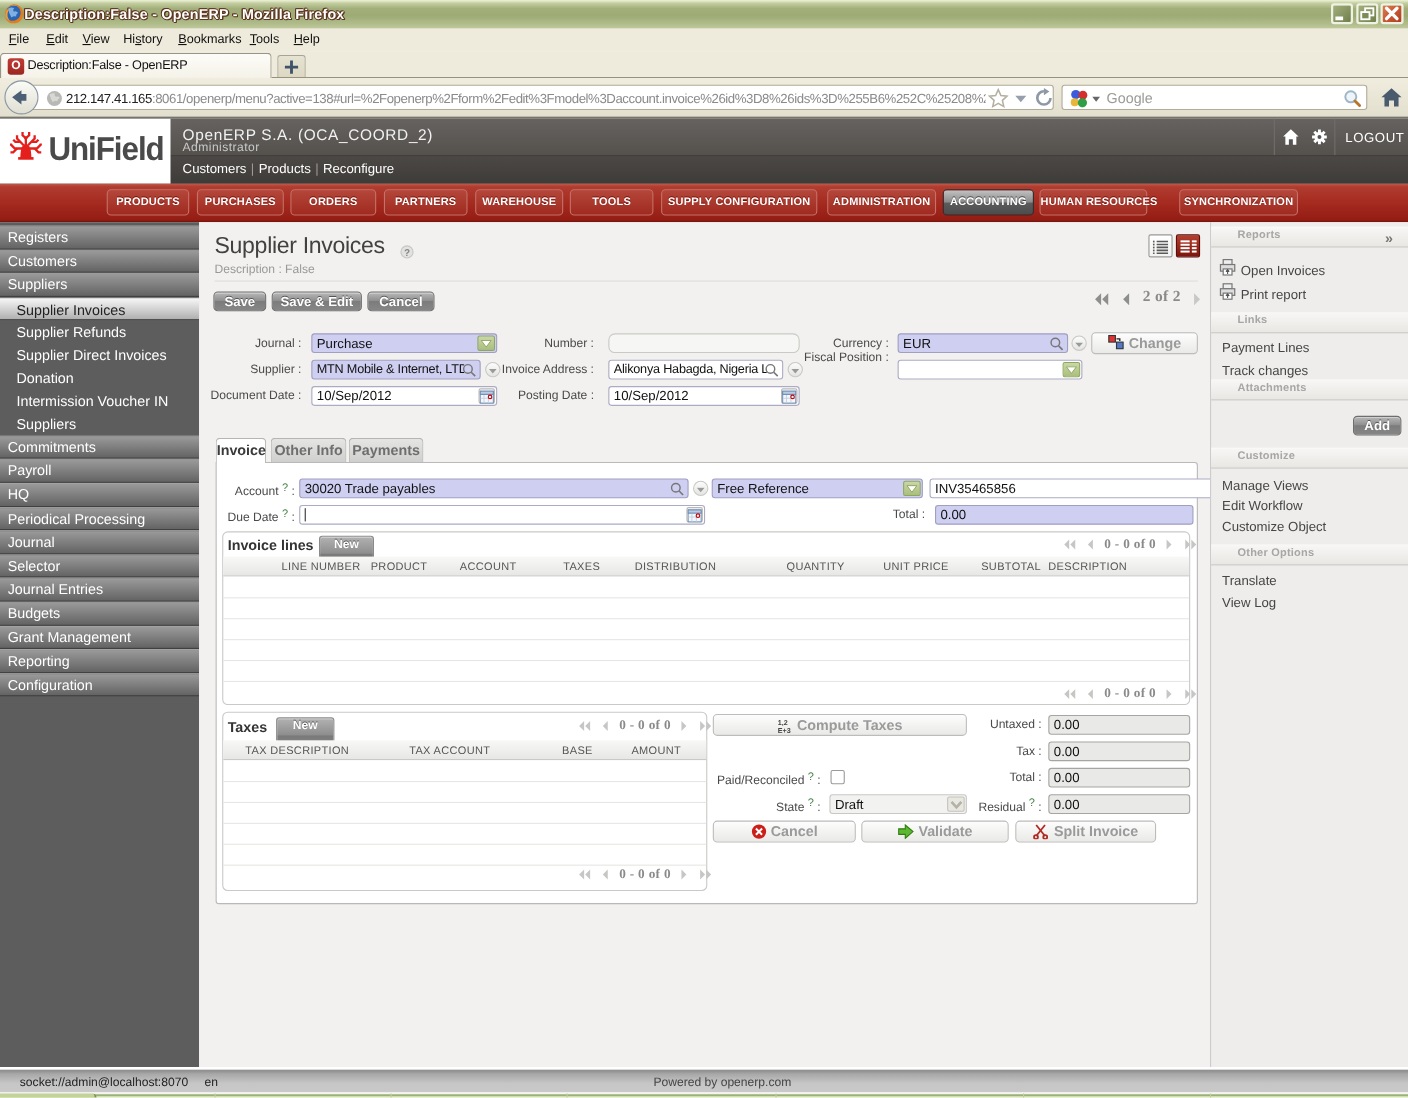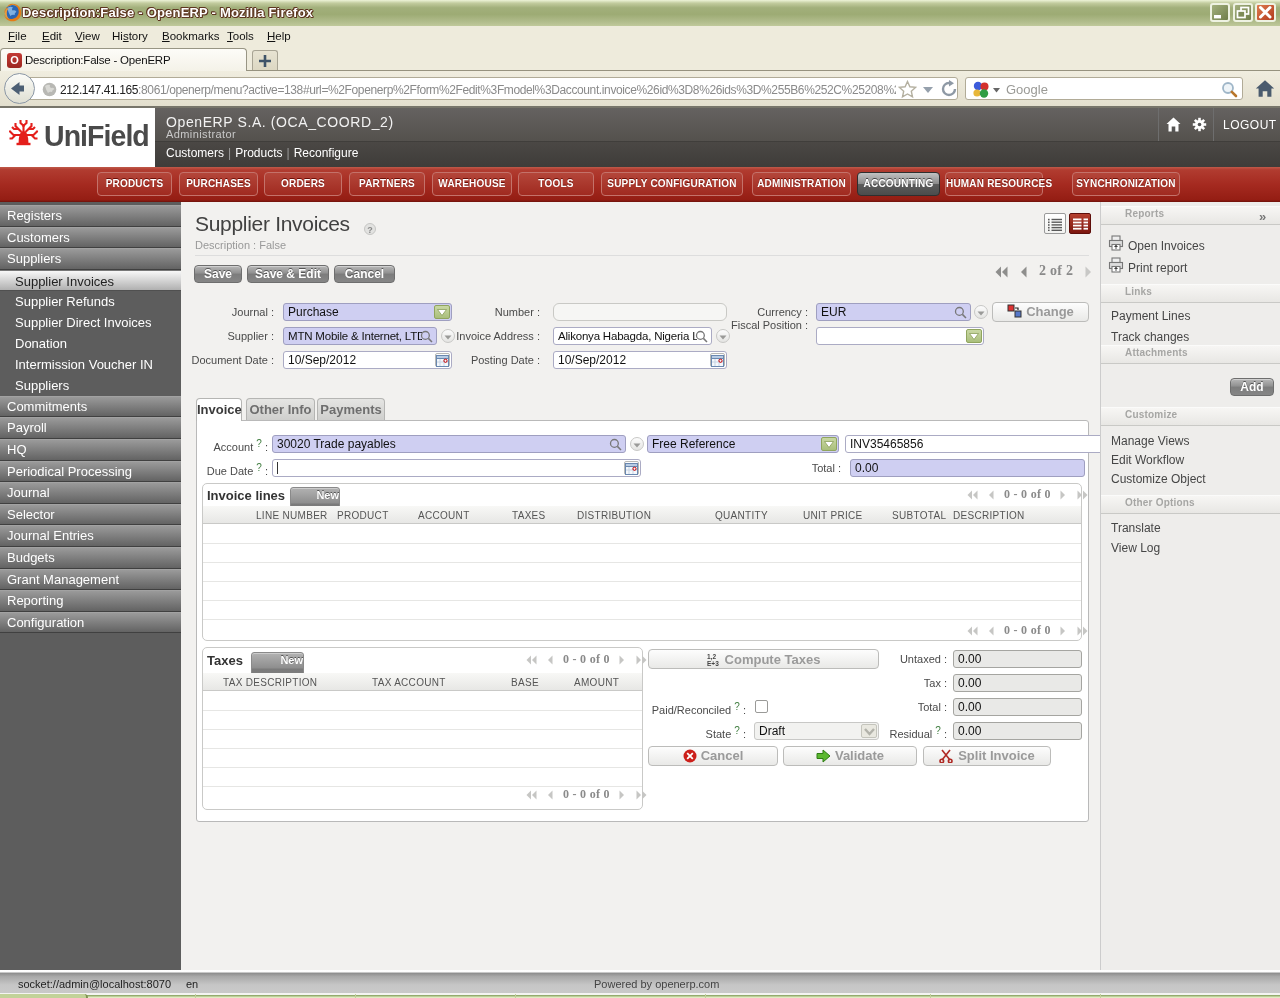--- a/index.html
+++ b/index.html
@@ -111,21 +111,21 @@
 .tab { height:22px; line-height:22px; text-align:center; font-size:13px; font-weight:bold; border:1px solid #b5b5b3; border-bottom:none; border-radius:4px 4px 0 0; }
 .tab.on { background:#fff; color:#3a3a3a; z-index:2; height:23px; }
 .tab.off { background:linear-gradient(180deg,#e5e5e3,#cfcfcd); color:#6e6e6e; }
 #panel { left:15px; top:218px; width:893px; height:402px; background:#fff; border:1px solid #b9b9b9; border-radius:0 3px 3px 3px; }
 
 .gridbox { border:1px solid #c9c9c7; border-radius:5px; background:#fff; }
 .gridhead { left:0; right:0; background:linear-gradient(180deg,#f8f8f6,#e7e7e5); border-bottom:1px solid #c9c9c7; }
 .gridhead span { position:absolute; top:4px; font-size:10px; color:#555; letter-spacing:0.3px; }
 .gridrow { left:0; right:0; height:19px; border-bottom:1px solid #e6e6e4; }
 .boxtitle { font-size:13px; font-weight:bold; color:#333; }
-.newbtn { height:33px; line-height:15px; border:1px solid #8a8a8a; border-radius:3px; text-align:right;
+.newbtn { height:33px; line-height:15px; border:1px solid #8a8a8a; border-radius:3px; text-align:center;
   background:linear-gradient(180deg,#b2b2b2 0%,#8e8e8e 48%,#7a7a7a 52%,#888 100%);
   color:#fff; font-size:11px; font-weight:bold; text-shadow:0 -1px 0 #555; box-shadow:inset 0 1px 0 #ccc; }
 .chk { width:13px; height:13px; background:#fff; border:1px solid #9a9a98; border-radius:2px; }
 
 
 .rshead { left:0; width:179px; height:19px; background:linear-gradient(180deg,#f7f6f4,#e8e7e4);
   border-top:1px solid #fbfbfa; border-bottom:1px solid #c9c9c6; }
 .rshead b { position:absolute; left:24px; top:1px; font-size:10px; color:#a6a6a4; letter-spacing:0.2px; }
 .rsitem { left:10px; font-size:12px; color:#464646; }
 .rsitem2 { left:27px; font-size:12px; color:#464646; }

